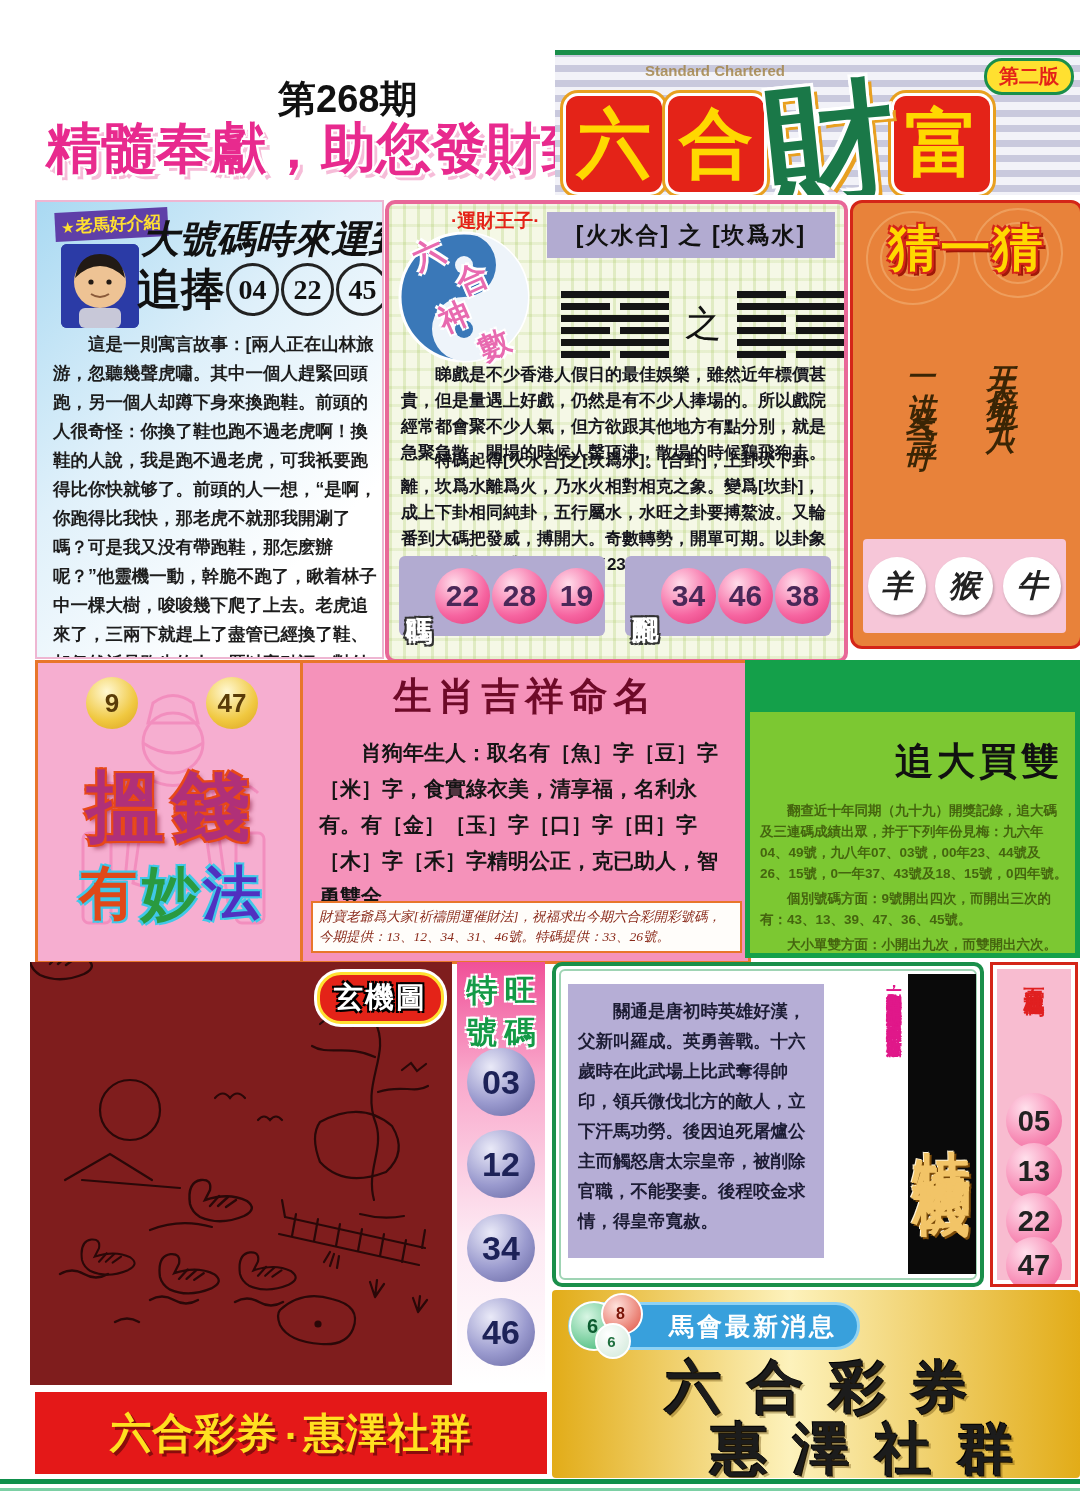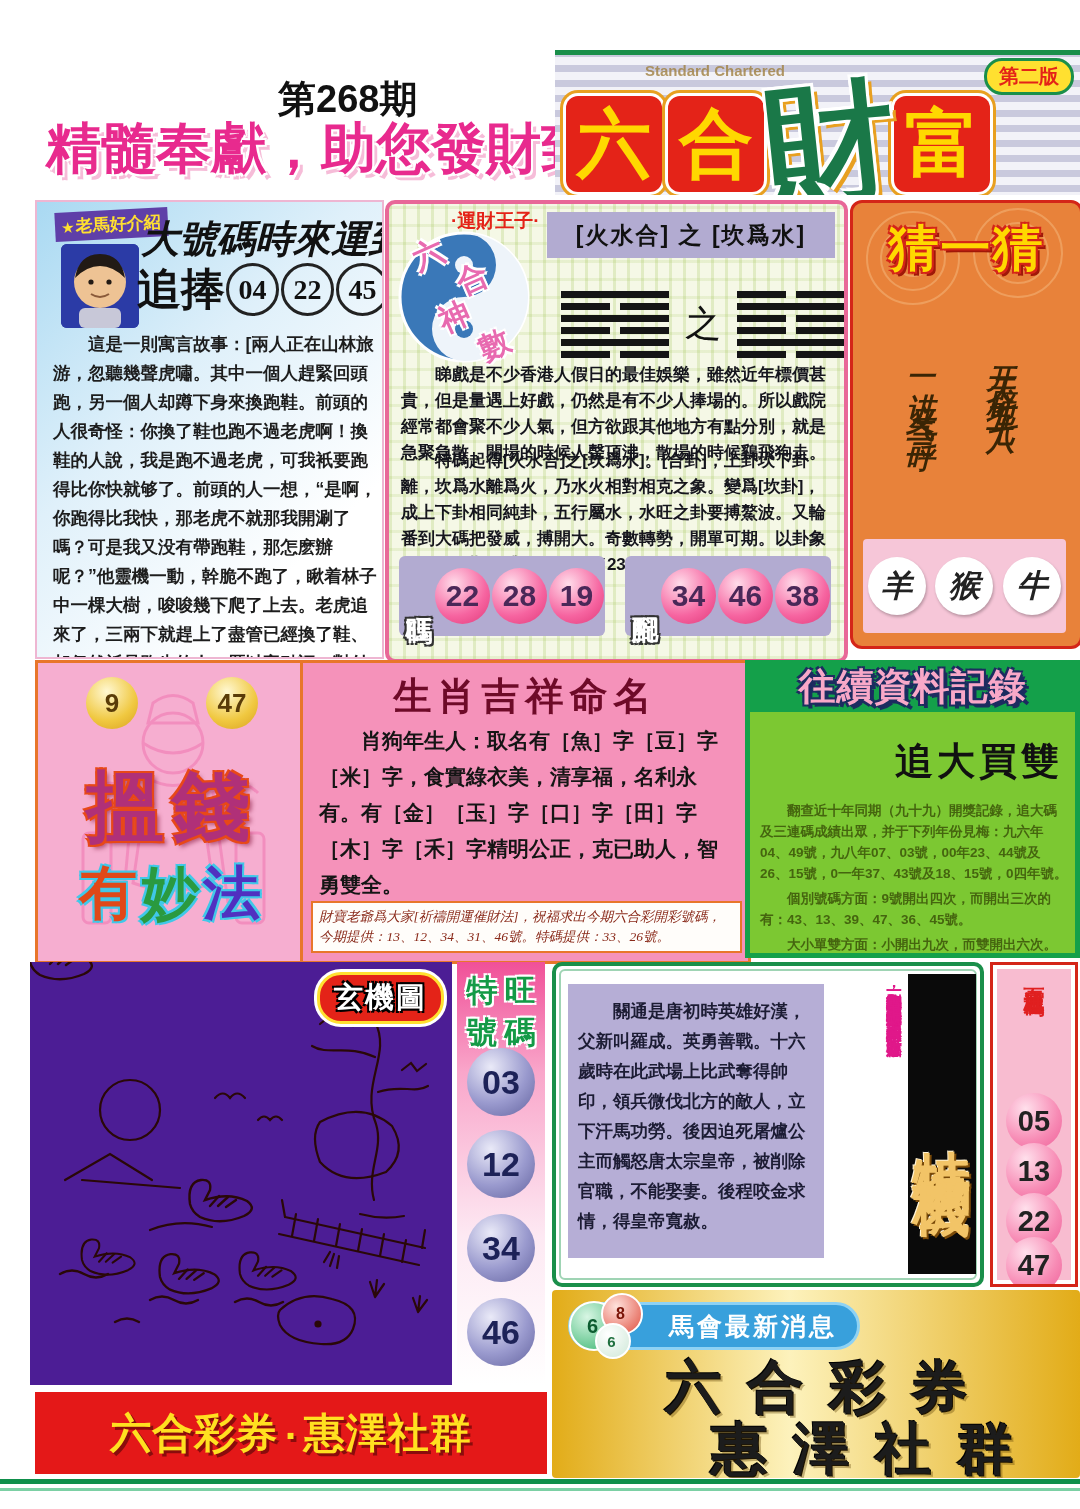--- a/index.html
+++ b/index.html
@@ -80,32 +80,32 @@
   .ball.gold{background:radial-gradient(circle at 40% 28%,#fff8d2,#f0c840 60%,#d8a020);color:#5a3c08;}
   .lucky-ball{width:52px;height:52px;font-size:26px;}
   .lb1{left:48px;top:14px;} .lb2{left:168px;top:14px;}
   .wenqian{left:0;top:92px;width:100%;text-align:center;font-size:78px;font-weight:900;font-family:"Liberation Serif",serif;color:#b03078;
            text-shadow:-2px -2px 0 #e84818,2px -2px 0 #e84818,-2px 2px 0 #e84818,2px 2px 0 #e84818,4px 4px 4px rgba(120,0,40,.5);letter-spacing:8px;}
   .youmiaofa{left:0;top:192px;width:100%;text-align:center;font-size:58px;font-weight:900;letter-spacing:4px;}
   .ymf1{color:#e04818;} .ymf2{color:#2a9a40;} .ymf3{color:#5030c0;}
   .youmiaofa span{text-shadow:-2px -2px 0 #40c8e8,2px -2px 0 #40c8e8,-2px 2px 0 #40c8e8,2px 2px 0 #40c8e8;}
   .panel-naming{left:300px;top:660px;width:445px;height:298px;border:3px solid #e8762a;background:#f592ba;overflow:hidden;}
   .naming-title{left:0;top:8px;width:100%;text-align:center;font-size:38px;font-weight:900;font-family:"Liberation Serif",serif;color:#6e0a28;letter-spacing:6px;}
-  .naming-body{left:16px;top:60px;width:414px;font-size:21px;font-weight:700;line-height:36px;color:#151515;text-indent:2em;}
+  .naming-body{left:16px;top:72px;width:414px;font-size:21px;font-weight:700;line-height:36px;color:#151515;text-indent:2em;}
   .naming-footer{left:8px;top:238px;width:415px;background:#fffdfa;border:2px solid #e8762a;font-size:13.5px;line-height:20px;
                  color:#8a2a1a;font-family:"Liberation Serif",serif;font-style:italic;padding:4px 6px;}
   .panel-records{left:745px;top:660px;width:335px;height:298px;background:#14a04a;overflow:hidden;}
   .records-header{left:0;top:2px;width:100%;text-align:center;font-size:37px;font-weight:900;color:#f8a8c8;letter-spacing:1px;white-space:nowrap;
       text-shadow:-2px -2px 0 #1c2c60,2px -2px 0 #1c2c60,-2px 2px 0 #1c2c60,2px 2px 0 #1c2c60,4px 4px 0 #1c2c60;}
   .records-body{left:5px;top:52px;width:325px;height:241px;background:#7cc832;}
   .records-headline{position:absolute;right:12px;top:24px;font-size:38px;font-weight:900;color:#111;letter-spacing:4px;}
   .records-paras{position:absolute;left:10px;top:88px;width:308px;font-size:13.5px;line-height:21px;color:#45650f;font-weight:700;}
   .records-paras p{margin:0 0 4px 0;text-indent:2em;}
   
-  .panel-sketch{left:30px;top:962px;width:422px;height:423px;background:#4c1d95;overflow:hidden;}
+  .panel-sketch{left:30px;top:962px;width:422px;height:423px;background:#7f1d1d;overflow:hidden;}
   .mystery-badge{right:8px;top:10px;background:#e42318;border:3px solid #ffe030;box-shadow:0 0 0 3px #fff;border-radius:24px;
       padding:3px 14px;font-size:29px;font-weight:900;color:#fff;letter-spacing:2px;
       text-shadow:-2px -2px 0 #000,2px -2px 0 #000,-2px 2px 0 #000,2px 2px 0 #000;}
   .strip-special{left:457px;top:962px;width:88px;height:423px;overflow:hidden;
       background:linear-gradient(180deg,#f05098,#f9a6ca 26%,#fde9f3 65%,#ffffff);}
   .strip-header{left:6px;top:8px;width:76px;display:grid;grid-template-columns:1fr 1fr;}
   .strip-header span{font-size:31px;font-weight:900;color:#149a46;text-align:center;
       text-shadow:-2px -2px 0 #fff,2px -2px 0 #fff,-2px 2px 0 #fff,2px 2px 0 #fff;}
   .ball.purple{background:radial-gradient(circle at 35% 28%,#eaeaf8,#9a9ace 55%,#62629e);color:#1d2258;}
   .sp-ball{width:68px;height:68px;font-size:34px;position:absolute;left:10px;}
@@ -315,21 +315,20 @@
     <div class="abs youmiaofa"><span class="ymf1">有</span><span class="ymf2">妙</span><span class="ymf3">法</span></div>
   </div>
 
   <div class="abs panel-naming">
     <div class="abs naming-title">生肖吉祥命名</div>
     <div class="abs naming-body">肖狗年生人：取名有［魚］字［豆］字［米］字，食實綠衣美，清享福，名利永有。有［金］［玉］字［口］字［田］字［木］字［禾］字精明公正，克已助人，智勇雙全。</div>
     <div class="abs naming-footer">財寶老爺爲大家[祈禱開運催財法]，祝福求出今期六合彩開彩號碼，今期提供：13、12、34、31、46號。特碼提供：33、26號。</div>
   </div>
 
   <div class="abs panel-records">
-    <div class="abs records-header">往續資料記錄</div>
     <div class="abs records-body">
       <div class="records-headline">追大買雙</div>
       <div class="records-paras">
         <p>翻查近十年同期（九十九）開獎記錄，追大碼及三連碼成績出眾，并于下列年份見梅：九六年04、49號，九八年07、03號，00年23、44號及26、15號，0一年37、43號及18、15號，0四年號。</p>
         <p>個別號碼方面：9號開出四次，而開出三次的有：43、13、39、47、36、45號。</p>
         <p>大小單雙方面：小開出九次，而雙開出六次。今年同期預測：追小買雙。</p>
       </div>
     </div>
   </div>
 

